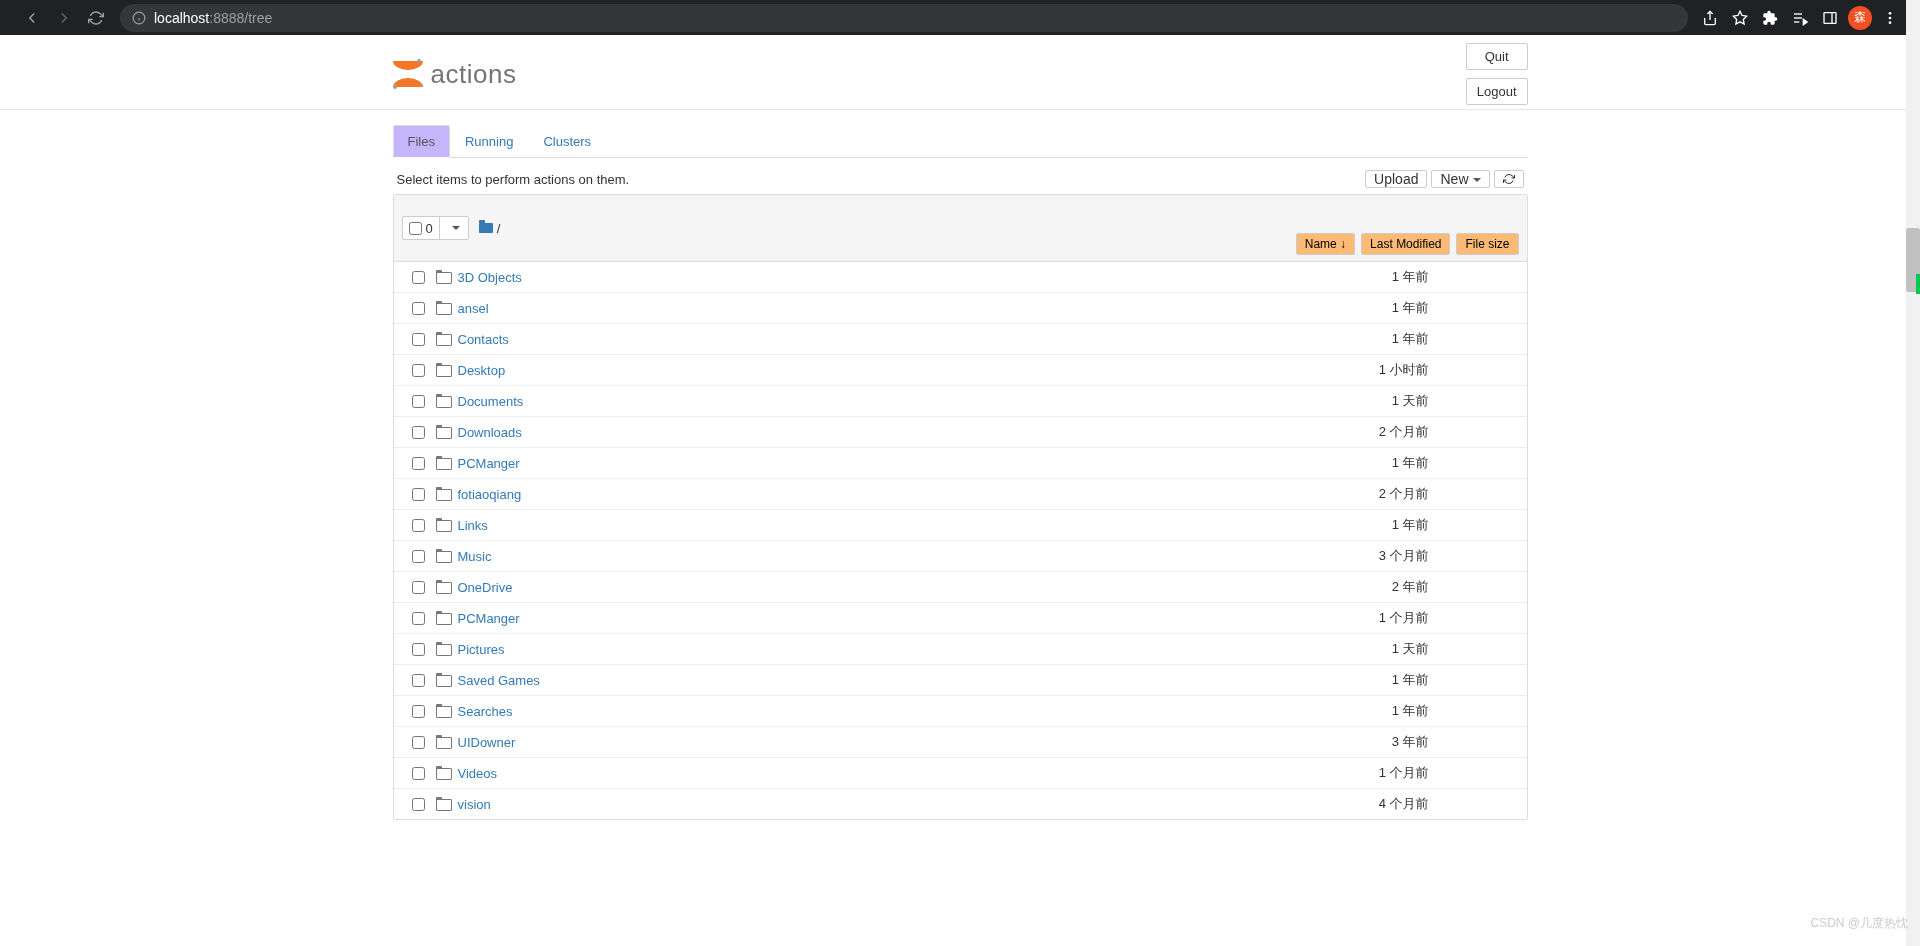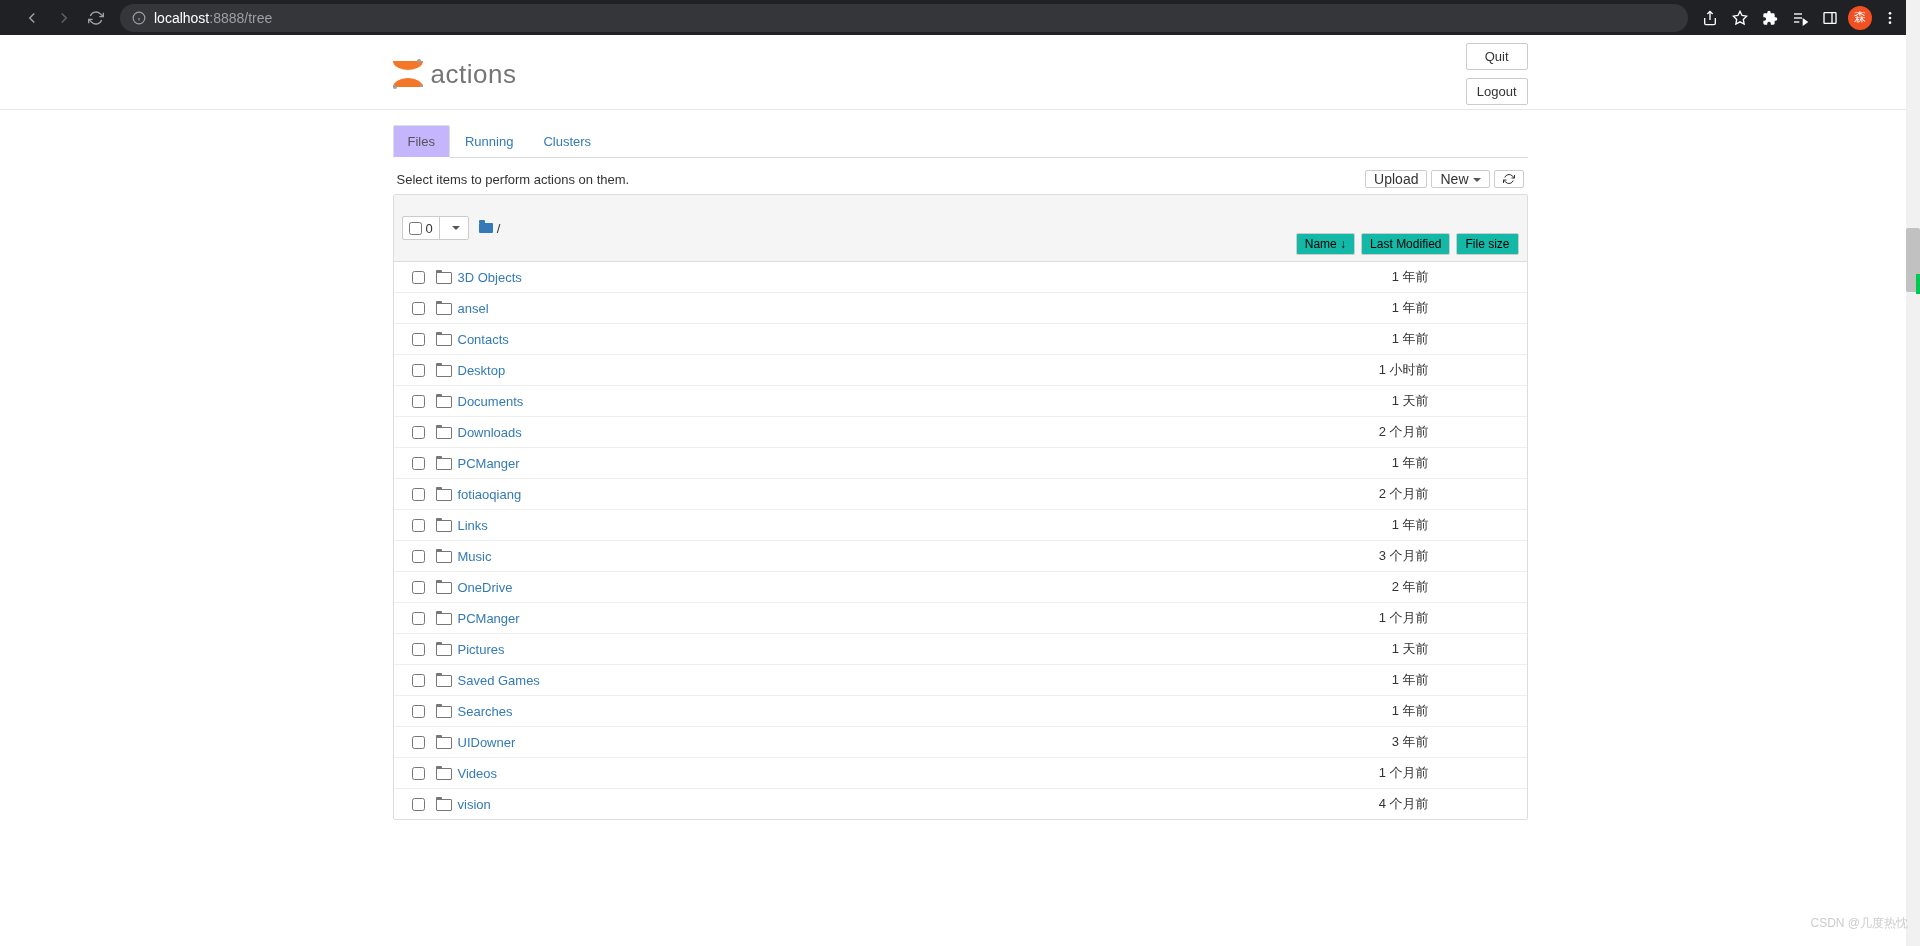--- a/index.html
+++ b/index.html
@@ -37,21 +37,21 @@
 .caret-down { display: inline-block; width: 0; height: 0; border-left: 4px solid transparent; border-right: 4px solid transparent; border-top: 4px solid #555; margin-left: 4px; vertical-align: middle; }
 
 
 .list-wrap { border: 1px solid #ddd; border-radius: 2px; }
 .list-header { background: #f5f5f5; padding: 6px 8px; display: flex; align-items: center; border-bottom: 1px solid #ddd; }
 .select-box { border: 1px solid #ccc; border-radius: 2px; display: flex; align-items: center; background: #fff; height: 24px; }
 .select-box .cb-cell { padding: 0 6px; display: flex; align-items: center; gap: 4px; }
 .select-box .dd-cell { border-left: 1px solid #ccc; padding: 0 8px; height: 100%; display: flex; align-items: center; }
 .breadcrumb { margin-left: 10px; color: #337ab7; display: flex; align-items: center; gap: 4px; }
 .spacer { flex: 1; }
-.col-btn { border: 1px solid #ccc; background: #14b8a6; border-radius: 2px; padding: 3px 8px; font-size: 12px; margin-left: 6px; cursor: pointer; margin-top: 32px; }
+.col-btn { border: 1px solid #ccc; background: #fdba74; border-radius: 2px; padding: 3px 8px; font-size: 12px; margin-left: 6px; cursor: pointer; margin-top: 32px; }
 
 
 .row { display: flex; align-items: center; padding: 6px 8px; border-bottom: 1px solid #eee; }
 .row:last-child { border-bottom: none; }
 .row-cb { width: 34px; display: flex; justify-content: center; }
 .row-icon { width: 18px; color: #777; }
 .row-name { color: #337ab7; cursor: pointer; padding-left: 4px; flex: 1; }
 .row-mod { width: 150px; text-align: right; color: #333; font-size: 13px; padding-right: 20px; }
 .row-size { width: 70px; text-align: right; color: #333; font-size: 13px; }
 

